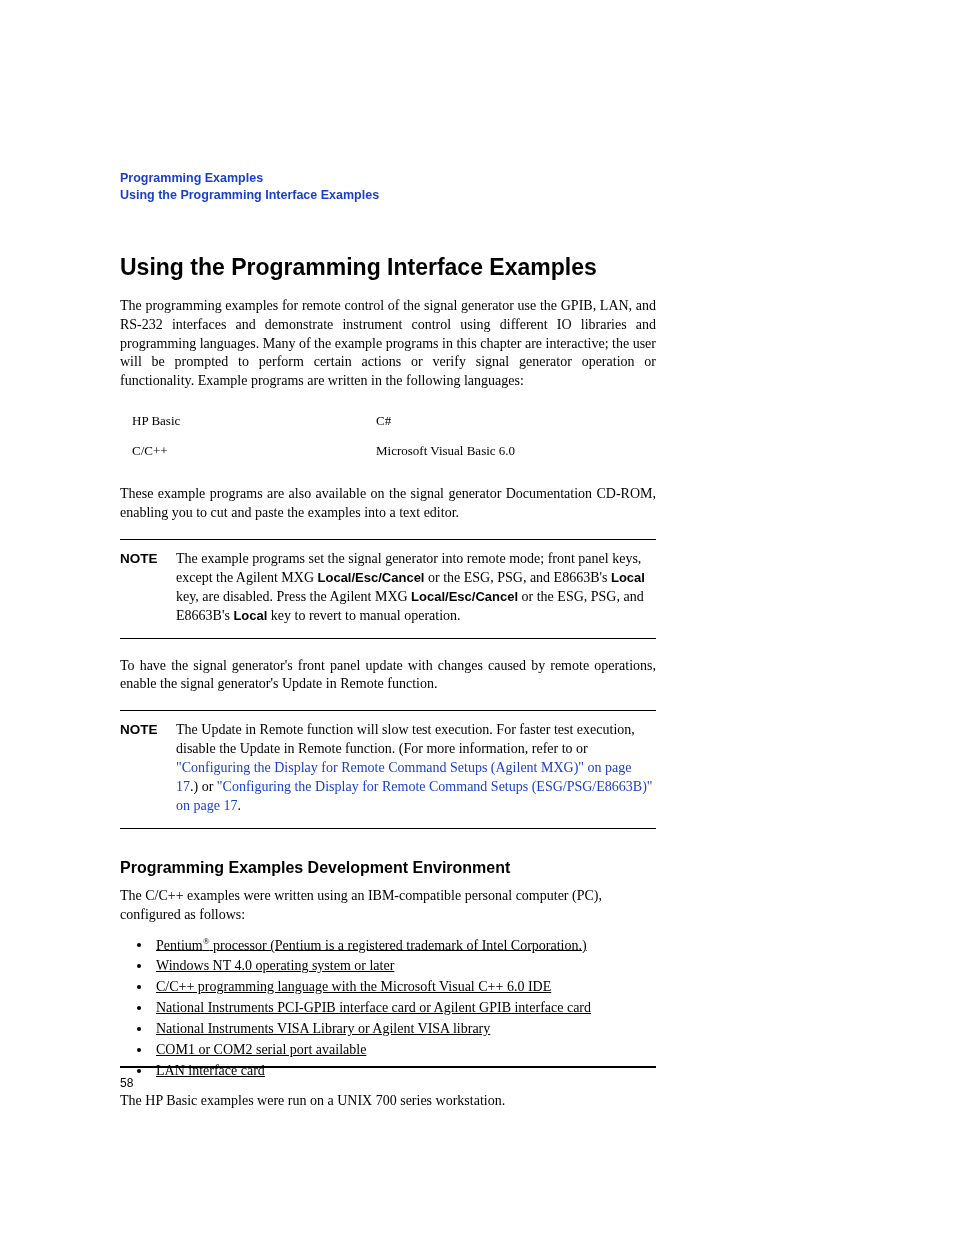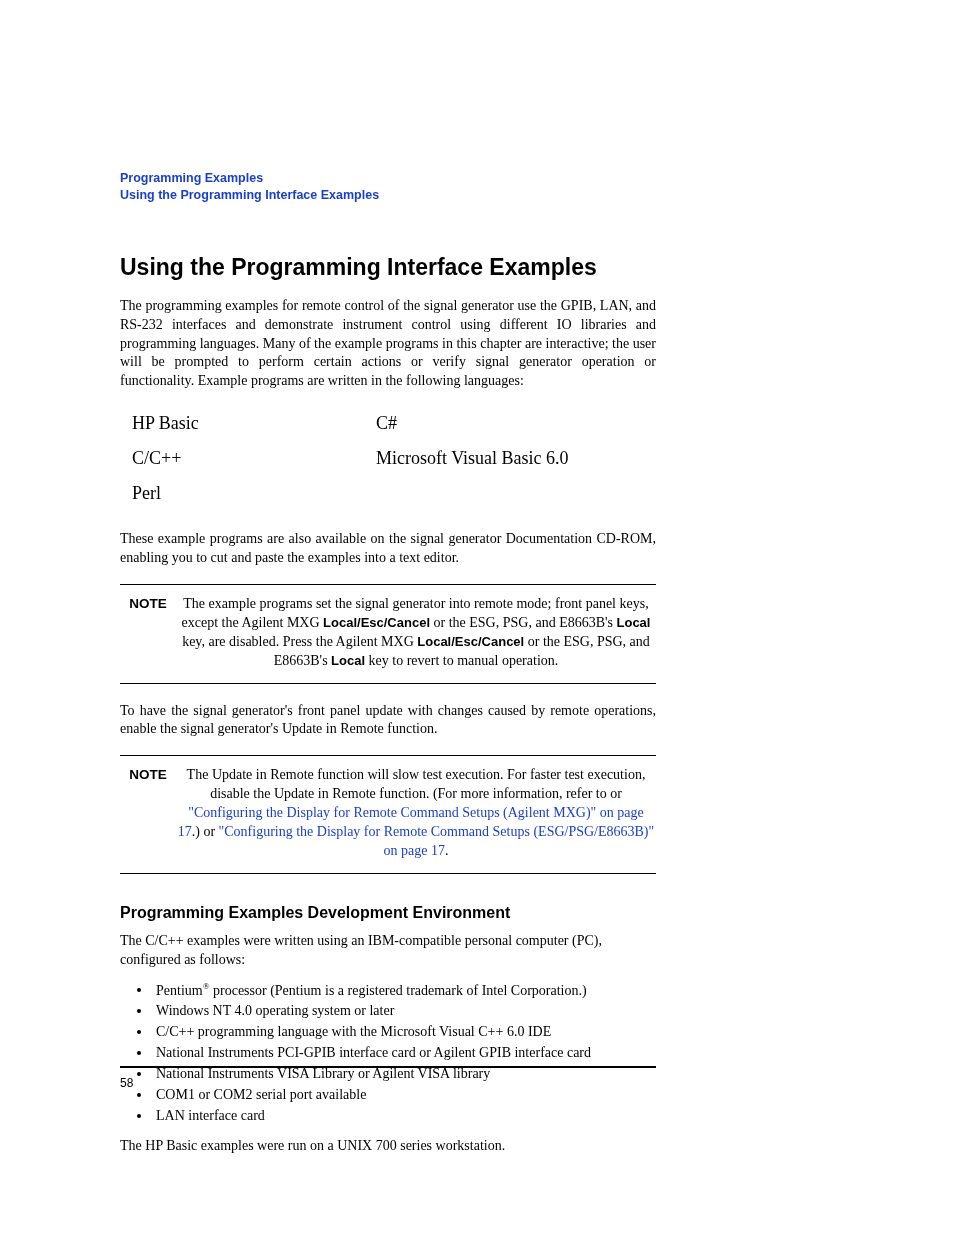--- a/index.html
+++ b/index.html
@@ -38,35 +38,34 @@
     margin: 0 0 14px 0;
     text-align: justify;
   }
   p.body-tight {
     font-size: 14px;
     line-height: 1.35;
     margin: 0 0 10px 0;
   }
   .lang-table {
     margin: 8px 0 18px 10px;
-    font-size: 18px;
+    font-size: 13px;
   }
   .lang-table td {
     padding: 6px 0;
     vertical-align: top;
   }
   .lang-table td:first-child { width: 242px; }
   .note-block {
     border-top: 1.5px solid #000;
     border-bottom: 1.5px solid #000;
     padding: 10px 0 12px 0;
     margin: 16px 0 18px 0;
     font-size: 14px;
     line-height: 1.35;
-    text-align: center;
   }
   .note-block .note-row { display: flex; }
   .note-block .note-label {
     font-family: Arial, Helvetica, sans-serif;
     font-weight: bold;
     font-size: 13.5px;
     width: 56px;
     flex: 0 0 56px;
   }
   .note-block .note-body { flex: 1; }
@@ -80,20 +79,21 @@
   }
   ul.bullets {
     margin: 4px 0 12px 0;
     padding: 0 0 0 32px;
     font-size: 14px;
     line-height: 1.35;
   }
   ul.bullets li {
     padding-left: 4px;
     margin-bottom: 2px;
+    text-decoration: underline;
   }
   sup.reg { font-size: 9px; vertical-align: super; }
   .footer {
     position: absolute;
     left: 120px;
     right: 120px;
     bottom: 145px;
   }
   .footer-rule {
     border-top: 2px solid #000;
@@ -122,24 +122,20 @@
 
   <table class="lang-table">
     <tbody>
         <tr>
       <td>HP Basic</td>
       <td>C#</td>
     </tr>
     <tr>
       <td>C/C++</td>
       <td>Microsoft Visual Basic 6.0</td>
-    </tr>
-    <tr>
-      <td>Perl</td>
-      <td></td>
     </tr>
   </tbody>
     </table>
 
   <p class="body">These example programs are also available on the signal generator Documentation CD-ROM, enabling you to cut and paste the examples into a text editor.</p>
 
   <div class="note-block">
     <div class="note-row">
       <div class="note-label">NOTE</div>
       <div class="note-body">

